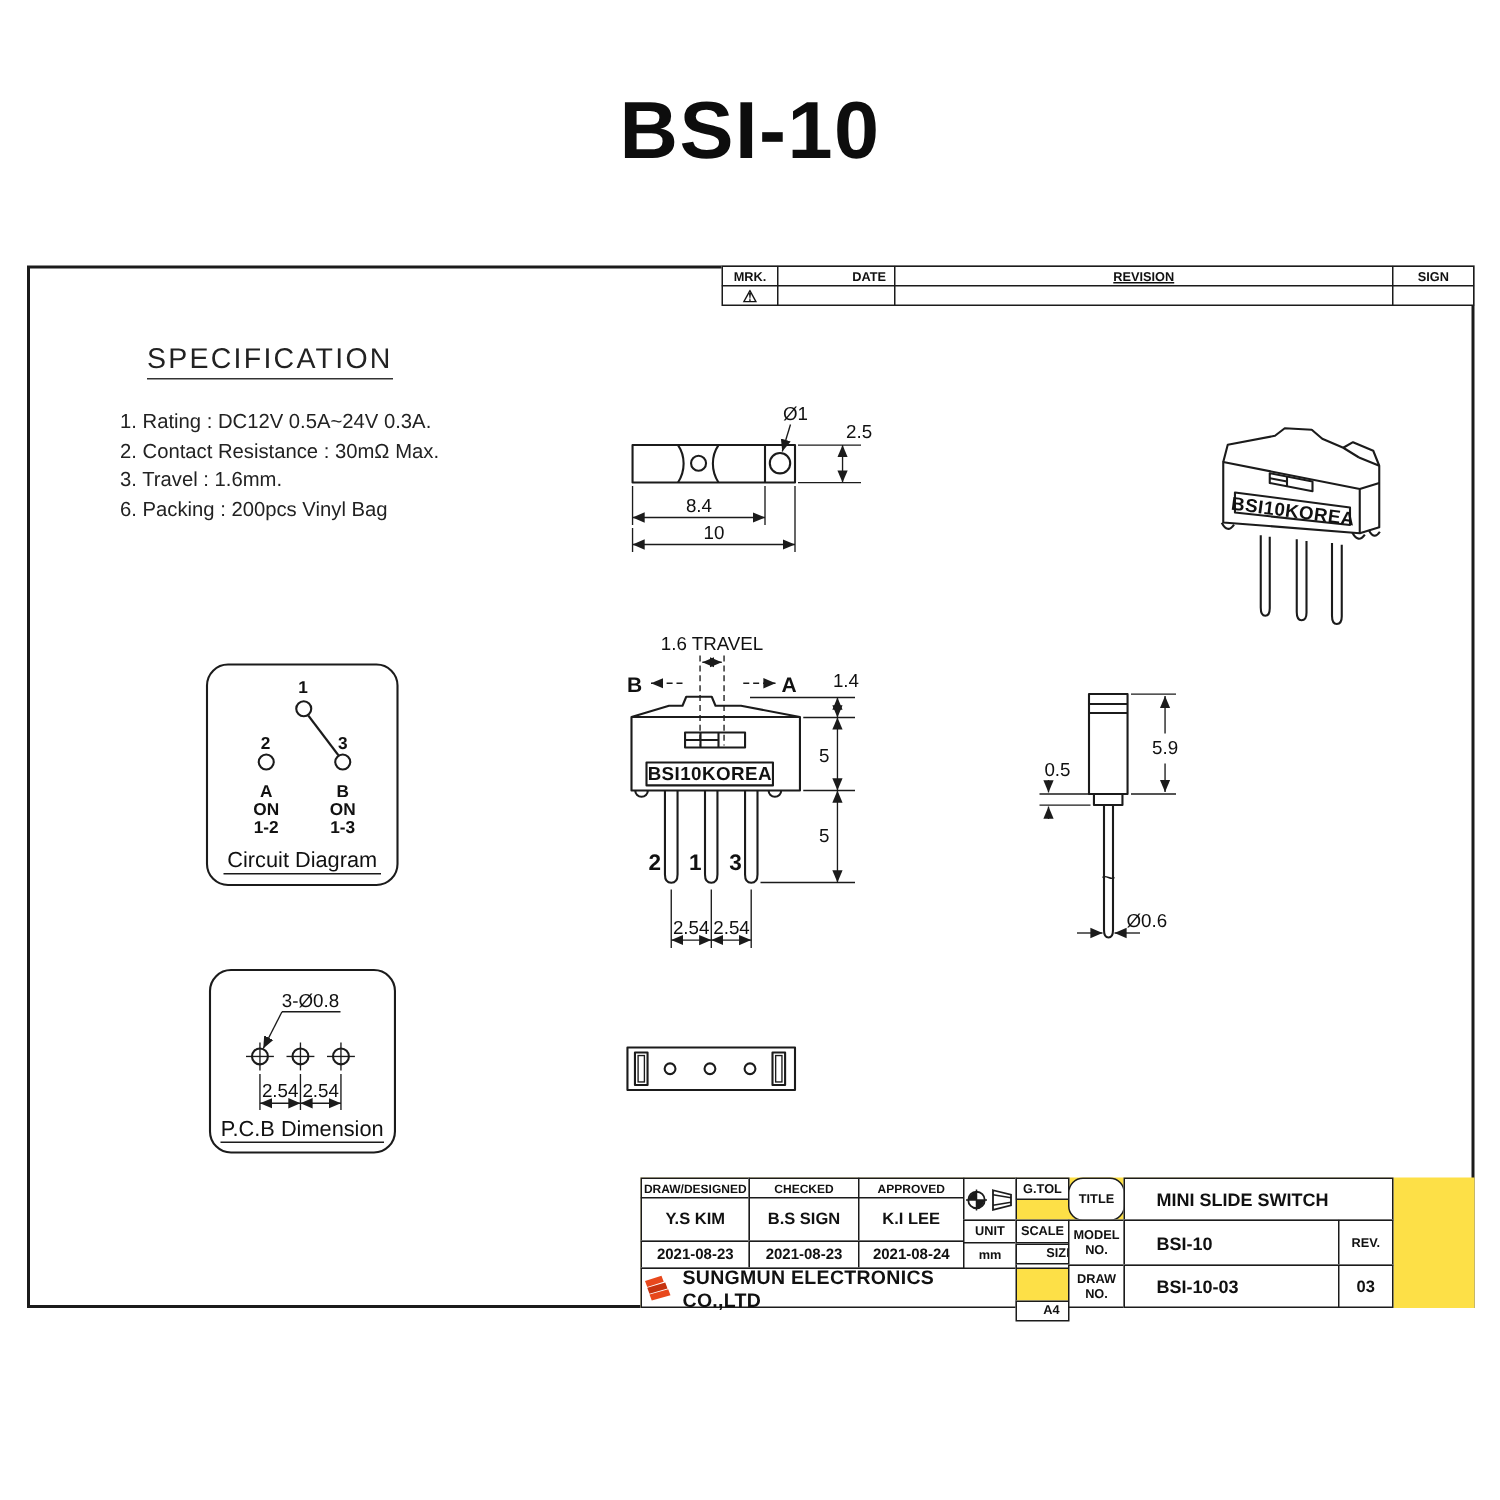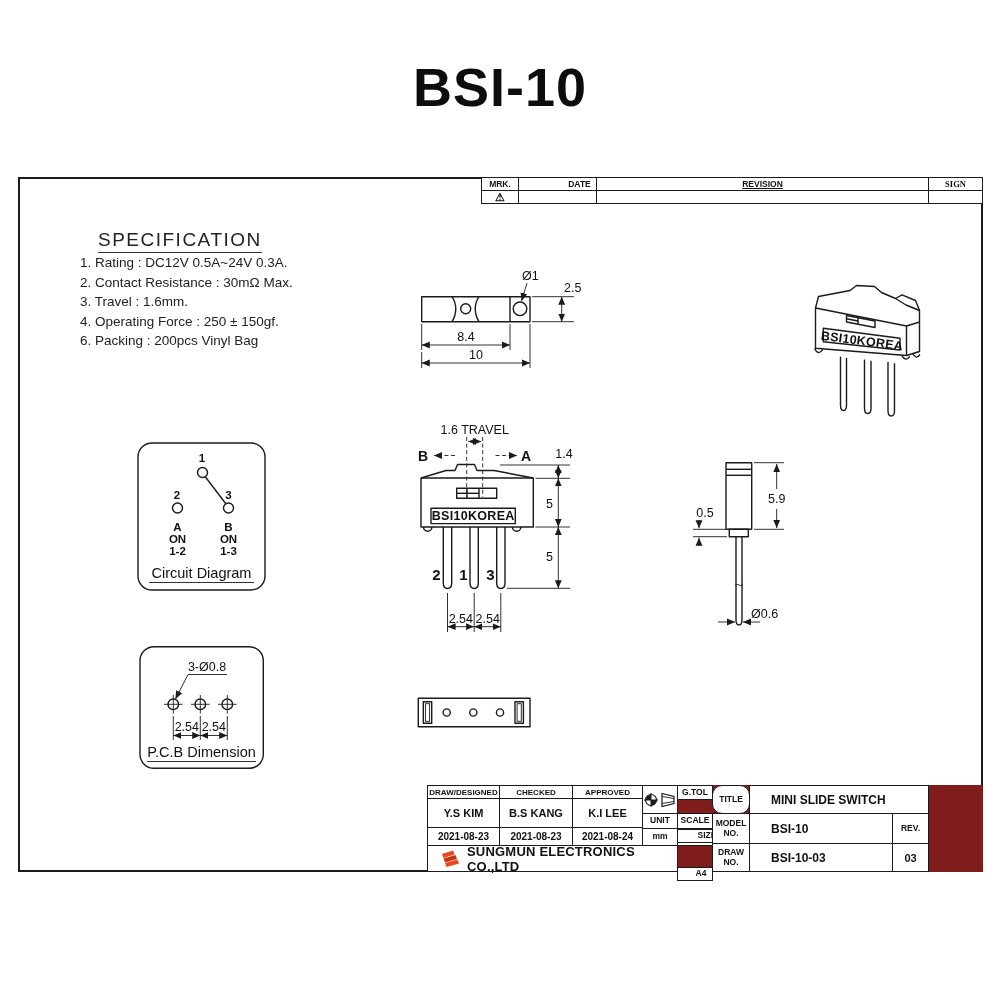--- a/index.html
+++ b/index.html
@@ -12,24 +12,24 @@
   
   .cell{position:absolute;border:1px solid #1b1b1b;display:flex;align-items:center;
         justify-content:center;box-sizing:border-box;font-weight:bold;background:#fff;}
   
   .rev-table{position:absolute;right:-2px;top:-2px;width:502px;height:27px;margin-left:45px;}
   .rev-table .cell{font-size:8.5px;}
   
   .spec{position:absolute;left:60px;top:50px;width:340px;}
   .spec-h{font-size:19px;letter-spacing:1.5px;color:#222;border-bottom:1.5px solid #333;
         display:inline-block;padding-bottom:1px;margin-left:18px;}
-  .spec-list{font-size:13.5px;line-height:19.5px;color:#222;}
+  .spec-list{margin-top:18px;font-size:13.5px;line-height:19.5px;color:#222;}
   .spec-list div{white-space:nowrap;}
   
-  .tblock{position:absolute;right:-2px;bottom:-2px;width:556px;height:87px;background:#7f1d1d;}
+  .tblock{position:absolute;right:-2px;bottom:-2px;width:556px;height:87px;background:#fde047;}
   .tblock .cell{font-size:10.5px;}
   .tb-lab{font-size:8px !important;}
   .tb-lab2{font-size:8.5px !important;line-height:1.15;text-align:center;}
   .tb-val{justify-content:flex-start !important;padding-left:21px;font-size:12px !important;}
   .tb-company{font-size:13px !important;letter-spacing:0.2px;gap:5px;}
   svg{position:absolute;left:0;top:0;}
   .ln{stroke:#1b1b1b;stroke-width:1.4;fill:none;stroke-linejoin:round;}
   .lnf{stroke:#1b1b1b;stroke-width:1.4;fill:#fff;stroke-linejoin:round;}
   .dim{stroke:#1b1b1b;stroke-width:0.9;fill:none;}
   .dsh{stroke:#1b1b1b;stroke-width:0.9;fill:none;stroke-dasharray:4 2.6;}
@@ -230,51 +230,50 @@
       <circle class="ln" cx="500" cy="712.5" r="3.6"></circle>
     </g>
   </svg>
 
   <div class="frame">
 
     <div class="rev-table">
       <div class="cell" style="left:0;top:0;width:38px;height:14px;">MRK.</div>
       <div class="cell" style="left:37px;top:0;width:79px;height:14px;padding-left:44px;">DATE</div>
       <div class="cell" style="left:115px;top:0;width:333px;height:14px;text-decoration:underline;">REVISION</div>
-      <div class="cell" style="left:447px;top:0;width:55px;height:14px;font-family:Liberation Serif, serif;">SIGN</div>
+      <div class="cell" style="left:447px;top:0;width:55px;height:14px;">SIGN</div>
       <div class="cell" style="left:0;top:13px;width:38px;height:14px;font-size:11px;">⚠</div>
       <div class="cell" style="left:37px;top:13px;width:79px;height:14px;"></div>
       <div class="cell" style="left:115px;top:13px;width:333px;height:14px;"></div>
       <div class="cell" style="left:447px;top:13px;width:55px;height:14px;"></div>
     </div>
 
     <div class="spec">
       <div class="spec-h">SPECIFICATION</div>
       <div class="spec-list">
         <div>1. Rating : DC12V 0.5A~24V 0.3A.</div>
         <div>2. Contact Resistance : 30mΩ Max.</div>
         <div>3. Travel : 1.6mm.</div>
-        <div>4. Operating Force : 250 ± 150gf.</div>
         <div>6. Packing : 200pcs Vinyl Bag</div>
       </div>
     </div>
 
     <div class="tblock">
 
       <div class="cell tb-lab" style="left:0;top:0;width:73px;height:14px;">DRAW/DESIGNED</div>
       <div class="cell tb-lab" style="left:72px;top:0;width:74px;height:14px;">CHECKED</div>
       <div class="cell tb-lab" style="left:145px;top:0;width:71px;height:14px;">APPROVED</div>
       <div class="cell" style="left:0;top:13px;width:73px;height:30px;font-size:11px;">Y.S KIM</div>
-      <div class="cell" style="left:72px;top:13px;width:74px;height:30px;font-size:11px;">B.S KANG</div>
+      <div class="cell" style="left:72px;top:13px;width:74px;height:30px;font-size:11px;">B.S SIGN</div>
       <div class="cell" style="left:145px;top:13px;width:71px;height:30px;font-size:11px;">K.I LEE</div>
       <div class="cell" style="left:0;top:42px;width:73px;height:19px;font-size:10px;">2021-08-23</div>
       <div class="cell" style="left:72px;top:42px;width:74px;height:19px;font-size:10px;">2021-08-23</div>
       <div class="cell" style="left:145px;top:42px;width:71px;height:19px;font-size:10px;">2021-08-24</div>
 
-      <div class="cell tb-company" style="left:0;top:60px;width:251px;height:27px;padding-left:12px;">
+      <div class="cell tb-company" style="left:0;top:60px;width:251px;height:27px;">
         <svg width="22" height="20" viewBox="0 0 22 20" style="position:static;flex:none;">
           <path d="M2,5 L13,1.5 L14.5,5.5 L3.5,9 Z" fill="#e8481c"></path>
           <path d="M3.5,9.5 L15.5,6 L17,10 L5,13.5 Z" fill="#c6330f"></path>
           <path d="M5,14 L17.5,10.5 L19,14.5 L6.5,18 Z" fill="#e8481c"></path>
         </svg>
         <span>SUNGMUN ELECTRONICS CO.,LTD</span>
       </div>
 
       <div class="cell" style="left:215px;top:0;width:36px;height:29px;">
         <svg width="32" height="20" viewBox="0 0 32 20" style="position:static;">

